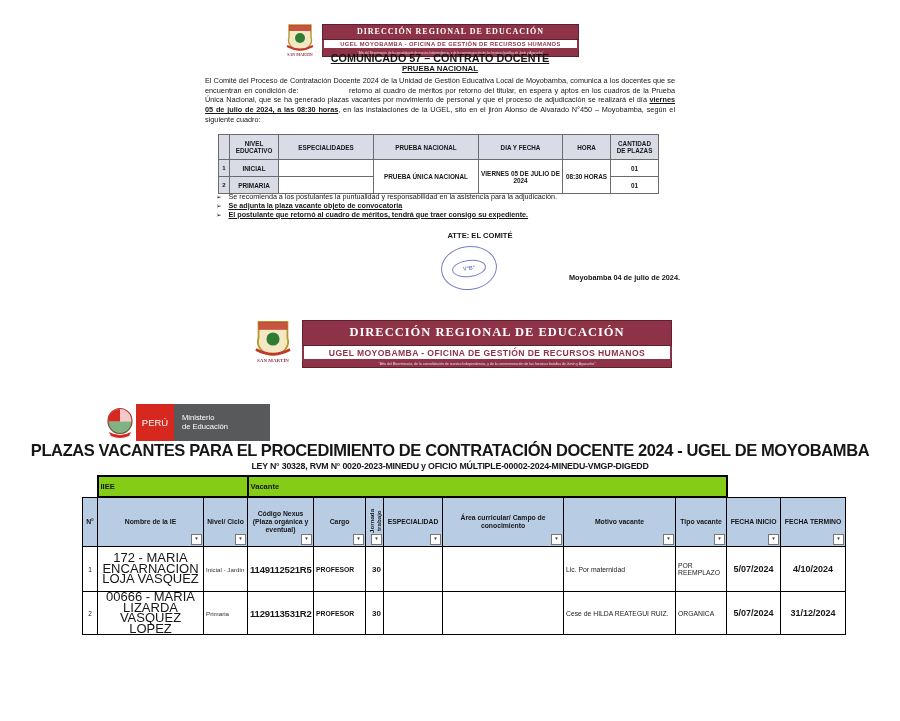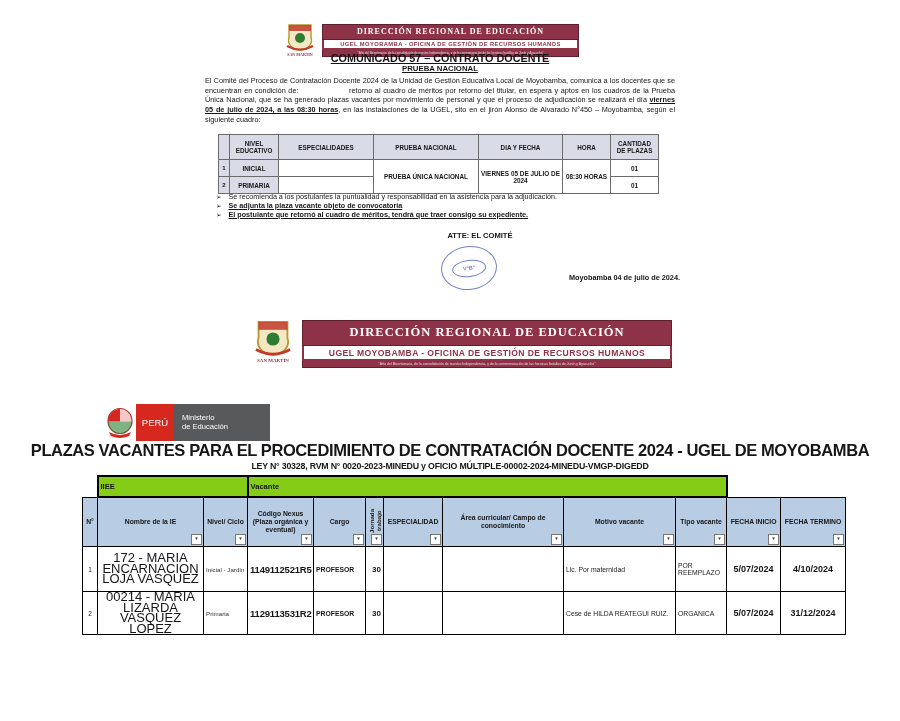--- a/index.html
+++ b/index.html
@@ -270,21 +270,21 @@
       <td class="c-jor">30</td>
       <td></td>
       <td></td>
       <td class="c-motivo">Lic. Por maternidad</td>
       <td class="c-tipo">POR REEMPLAZO</td>
       <td class="c-fecha">5/07/2024</td>
       <td class="c-fecha">4/10/2024</td>
     </tr>
     <tr class="r2">
       <td class="c-num">2</td>
-      <td class="c-name">00214 - MARÍA LIZARDA VASQUEZ LOPEZ</td>
+      <td class="c-name">00666 - MARÍA LIZARDA VASQUEZ LOPEZ</td>
       <td class="c-nivel">Primaria</td>
       <td class="c-cod">1129113531R2</td>
       <td class="c-cargo">PROFESOR</td>
       <td class="c-jor">30</td>
       <td></td>
       <td></td>
       <td class="c-motivo">Cese de HILDA REATEGUI RUIZ.</td>
       <td class="c-tipo">ORGANICA</td>
       <td class="c-fecha">5/07/2024</td>
       <td class="c-fecha">31/12/2024</td>

